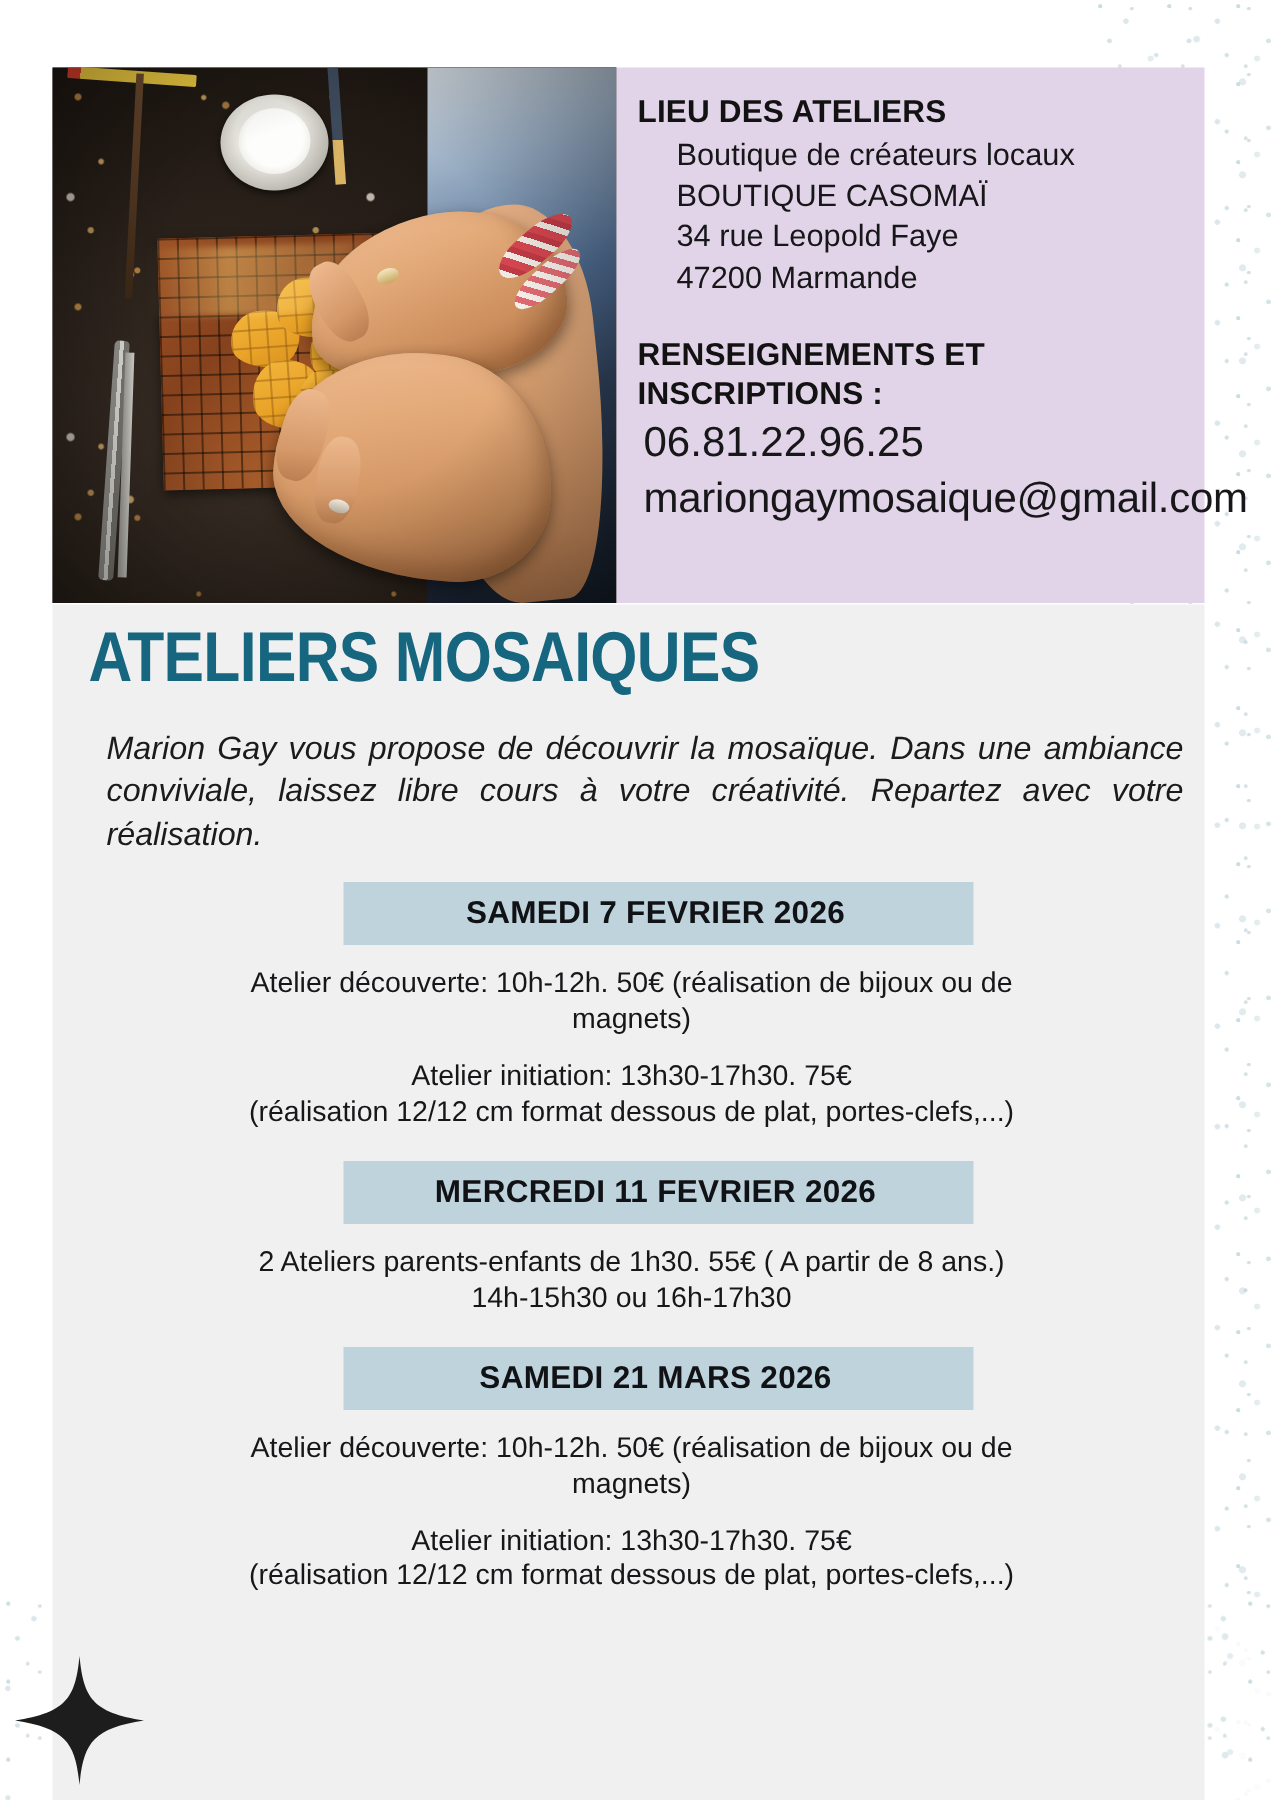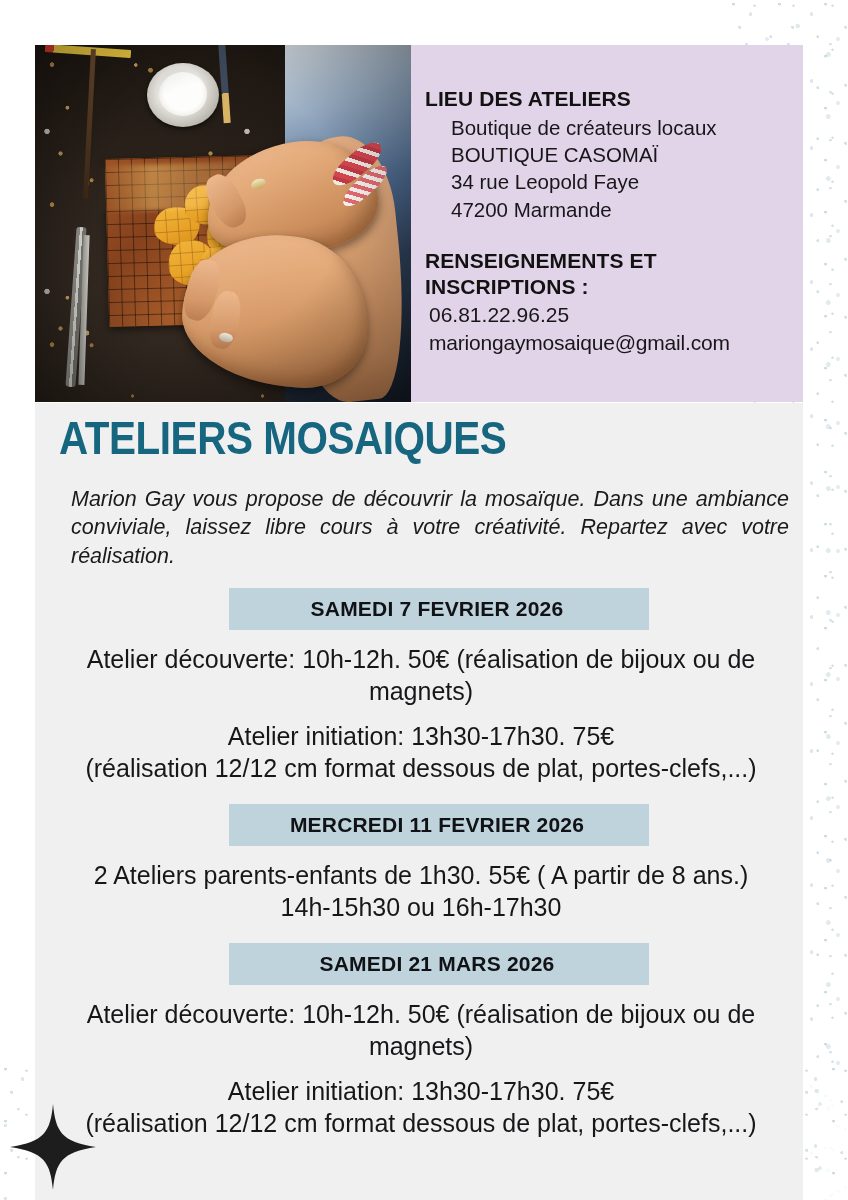--- a/index.html
+++ b/index.html
@@ -229,40 +229,40 @@
     background: radial-gradient(ellipse at 50% 45%, rgba(0,0,0,0) 45%, rgba(0,0,0,.38) 100%);
   }
 
   
   #info-panel {
     position: absolute;
     left: 411px; top: 45px;
     width: 392px; height: 357px;
     background: #e2d4e8;
   }
-  .info-inner { padding: 18px 16px 0 14px; margin-top: 24px; }
+  .info-inner { padding: 18px 16px 0 14px; }
   .info-heading {
     font-weight: 800;
     font-size: 21px;
     letter-spacing: .1px;
     color: #121212;
     margin: 0 0 2px 0;
     line-height: 1.18;
   }
   .info-line {
     font-size: 20.5px;
     color: #17171a;
     line-height: 1.33;
     margin-left: 26px;
     white-space: nowrap;
   }
   .info-block2 { margin-top: 26px; }
   .info-block2 .info-heading { line-height: 1.16; }
   .contact-line {
-    font-size: 21px;
+    font-size: 28px;
     color: #17171a;
     line-height: 1.3;
     margin-left: 4px;
     white-space: nowrap;
   }
   .contact-line.email { letter-spacing: -.2px; }
 
   
   #content-panel {
     position: absolute;
@@ -303,21 +303,21 @@
     font-weight: 800;
     font-size: 21px;
     letter-spacing: .2px;
     padding: 9px 22px 9px 18px;
     margin-left: 40px;
     min-width: 420px;
     box-sizing: border-box;
   }
   .session-body { margin: 14px 0 0 36px; width: 700px; }
   .offer {
-    font-size: 25px;
+    font-size: 19px;
     line-height: 1.26;
     color: #17171a;
     margin-bottom: 14px;
   }
   .offer:last-child { margin-bottom: 0; }
   .offer .sub { display: block; }
 
   
   #sparkle {
     position: absolute;

